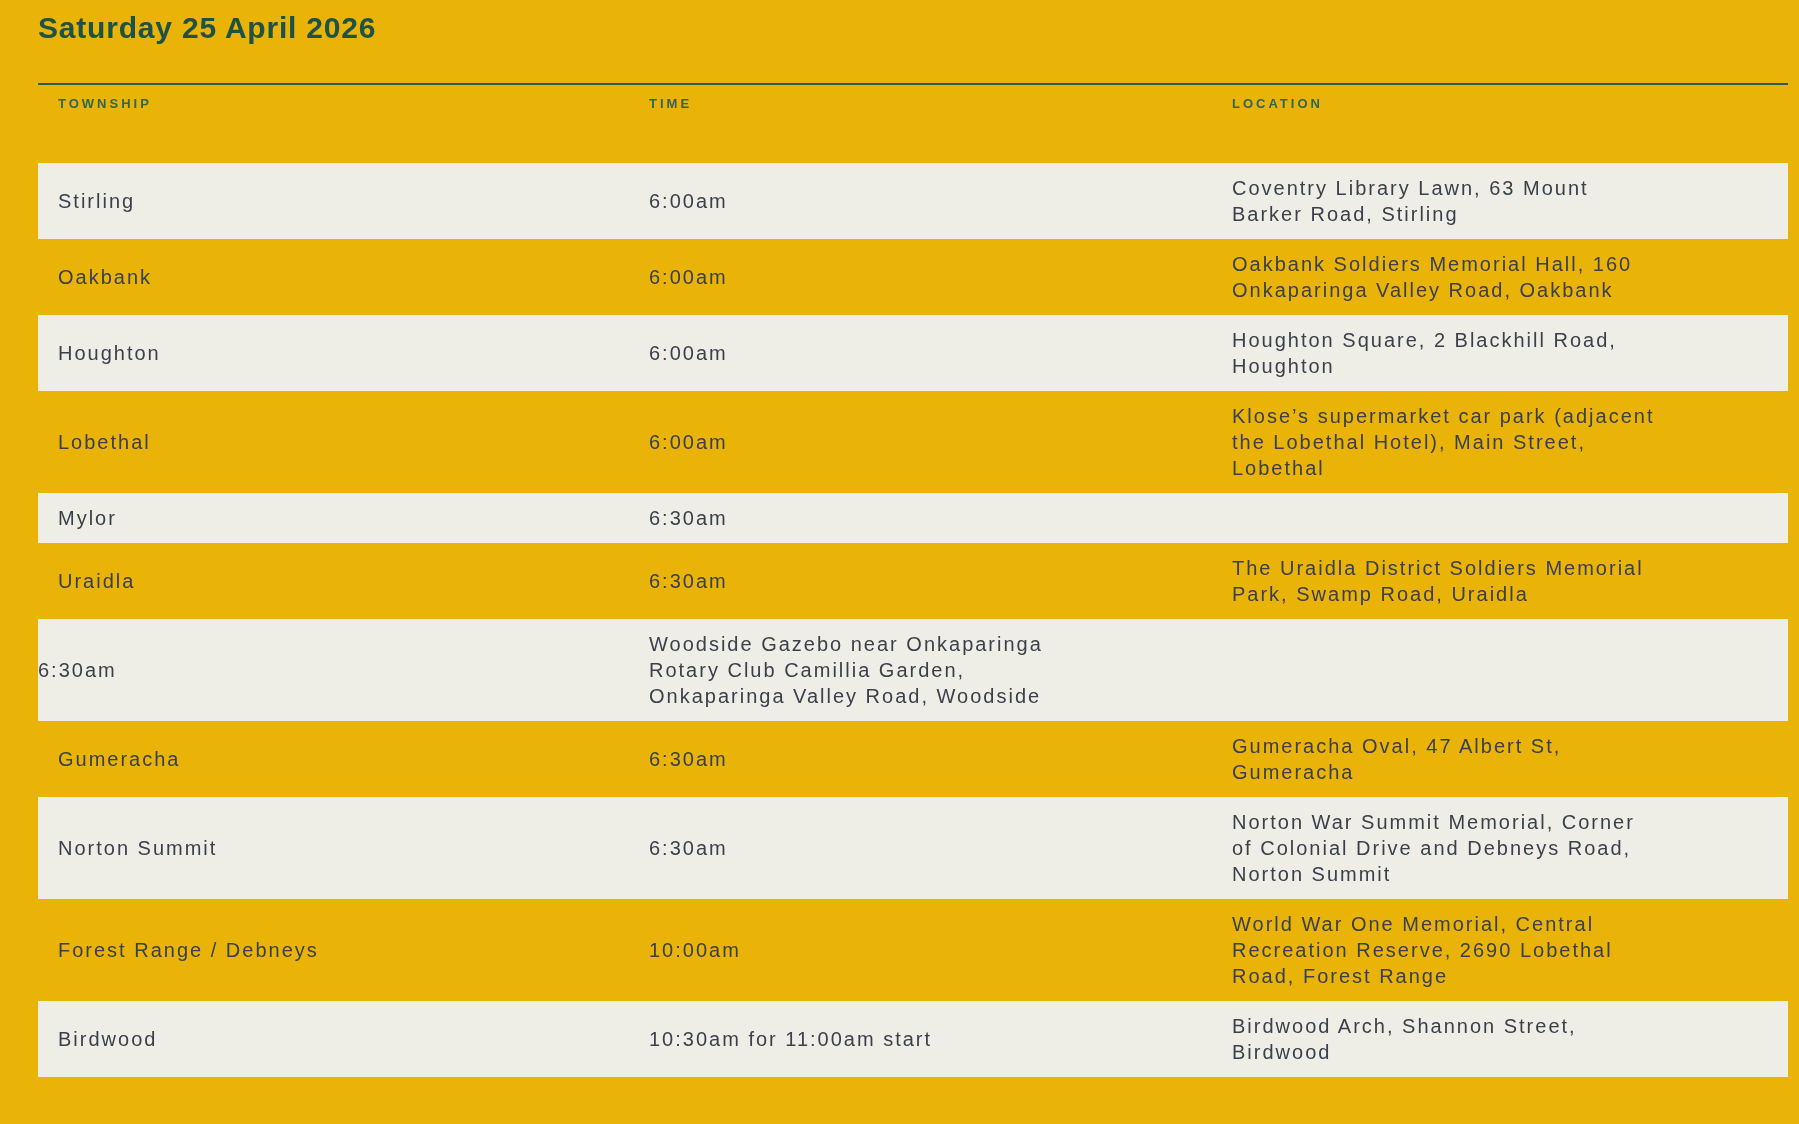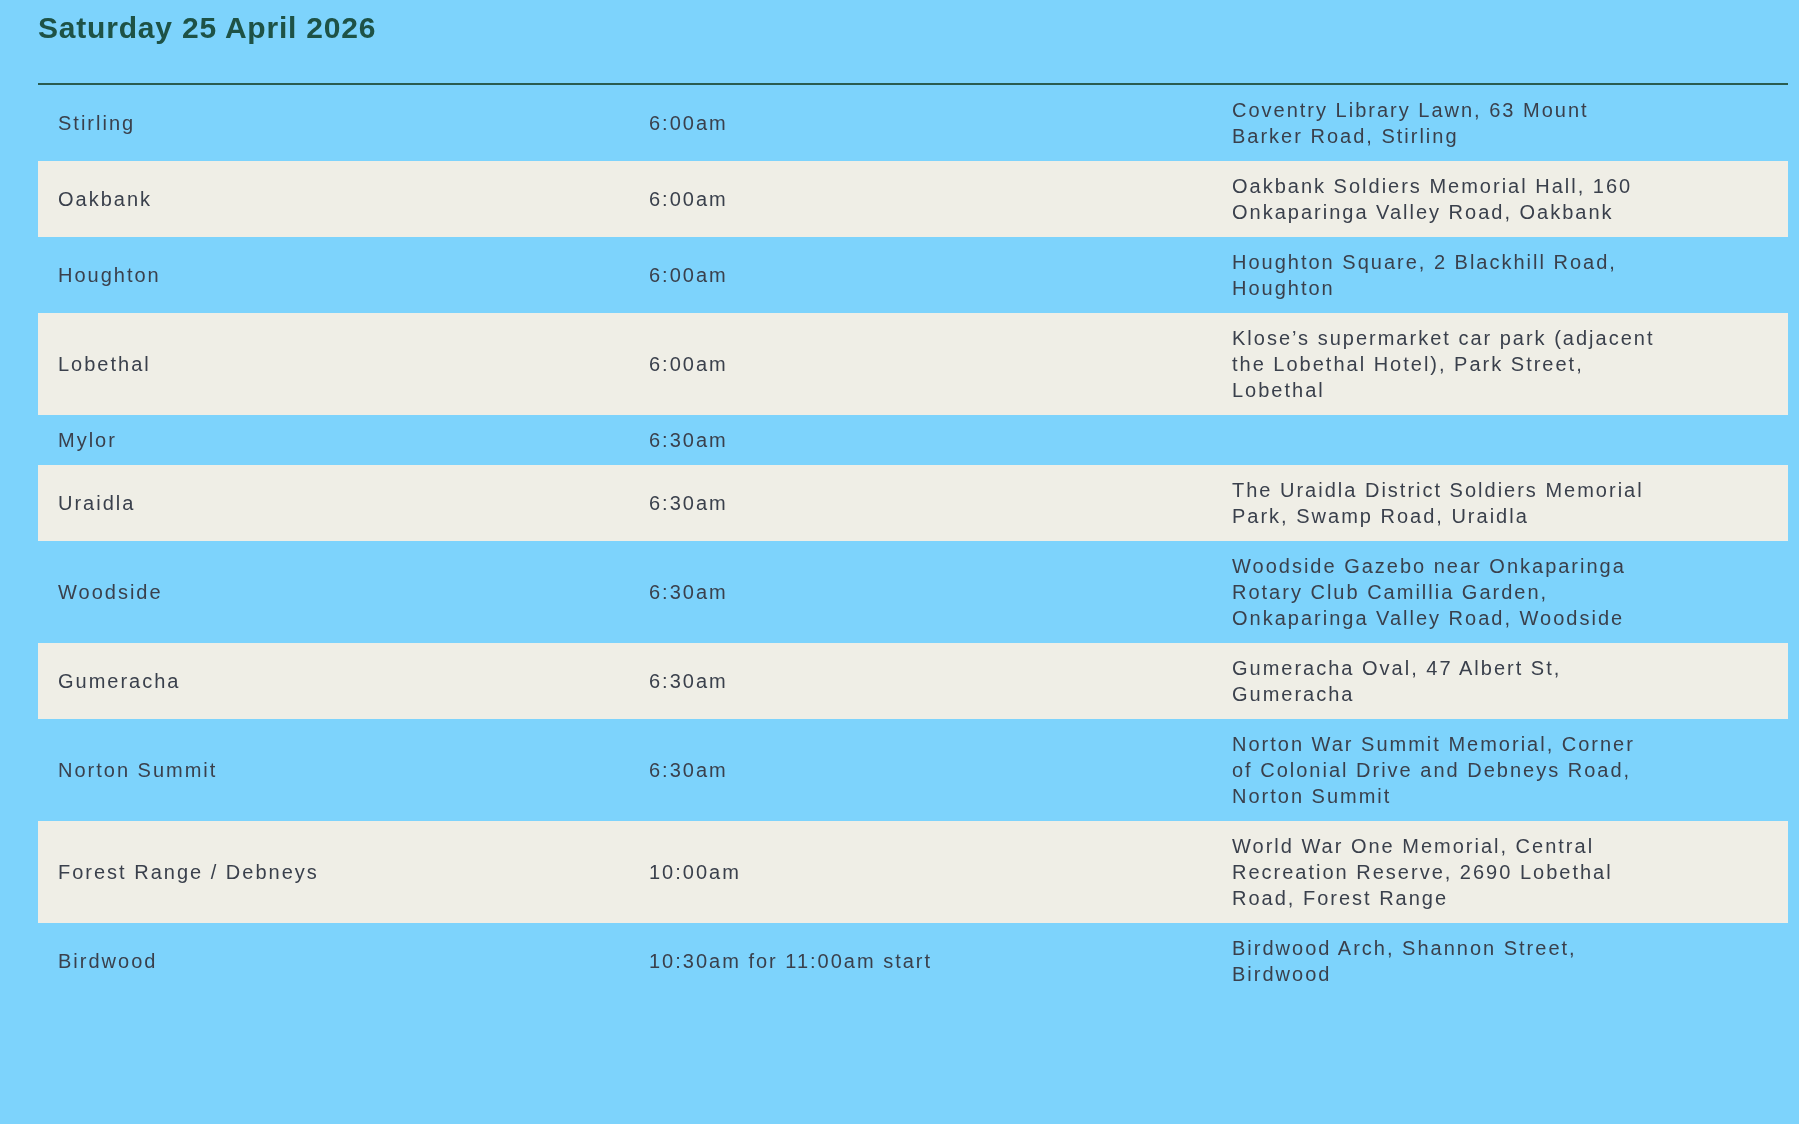--- a/index.html
+++ b/index.html
@@ -8,21 +8,21 @@
     background: #ffffff;
     width: 1799px;
     font-family: "Liberation Sans", "DejaVu Sans", sans-serif;
   }
   .page {
     width: 1799px;
     min-height: 1124px;
     box-sizing: border-box;
     padding-top: 10px;
     overflow: hidden;
-    background: #7dd3fc;
+    background: #eab308;
   }
   h1.page-title {
     margin: 0 0 0 38px;
     font-size: 30px;
     line-height: 36px;
     font-weight: 700;
     letter-spacing: 0.8px;
     color: #1e5246;
   }
   .table {
@@ -67,20 +67,25 @@
 </style>
 </head>
 <body>
 
 <main class="page">
 
   <h1 class="page-title">Saturday 25 April 2026</h1>
 
   <section class="table">
 
+    <header class="thead">
+      <div class="th col-pad">TOWNSHIP</div>
+      <div class="th">TIME</div>
+      <div class="th">LOCATION</div>
+    </header>
 
     <div class="row">
       <div class="cell township">Stirling</div>
       <div class="cell time">6:00am</div>
       <div class="cell loc">Coventry Library Lawn, 63 Mount
 Barker Road, Stirling</div>
     </div>
 
     <div class="row">
       <div class="cell township">Oakbank</div>
@@ -93,38 +98,37 @@
       <div class="cell township">Houghton</div>
       <div class="cell time">6:00am</div>
       <div class="cell loc">Houghton Square, 2 Blackhill Road,
 Houghton</div>
     </div>
 
     <div class="row">
       <div class="cell township">Lobethal</div>
       <div class="cell time">6:00am</div>
       <div class="cell loc">Klose’s supermarket car park (adjacent
-the Lobethal Hotel), Park Street,
+the Lobethal Hotel), Main Street,
 Lobethal</div>
     </div>
 
     <div class="row">
       <div class="cell township">Mylor</div>
       <div class="cell time">6:30am</div>
     </div>
 
     <div class="row">
       <div class="cell township">Uraidla</div>
       <div class="cell time">6:30am</div>
       <div class="cell loc">The Uraidla District Soldiers Memorial
 Park, Swamp Road, Uraidla</div>
     </div>
 
     <div class="row">
-      <div class="cell township">Woodside</div>
       <div class="cell time">6:30am</div>
       <div class="cell loc">Woodside Gazebo near Onkaparinga
 Rotary Club Camillia Garden,
 Onkaparinga Valley Road, Woodside</div>
     </div>
 
     <div class="row">
       <div class="cell township">Gumeracha</div>
       <div class="cell time">6:30am</div>
       <div class="cell loc">Gumeracha Oval, 47 Albert St,

